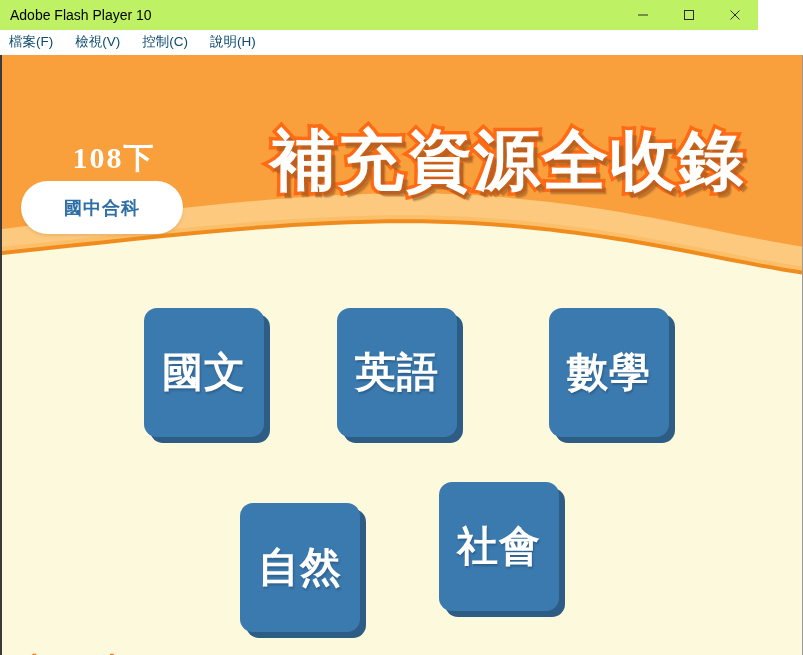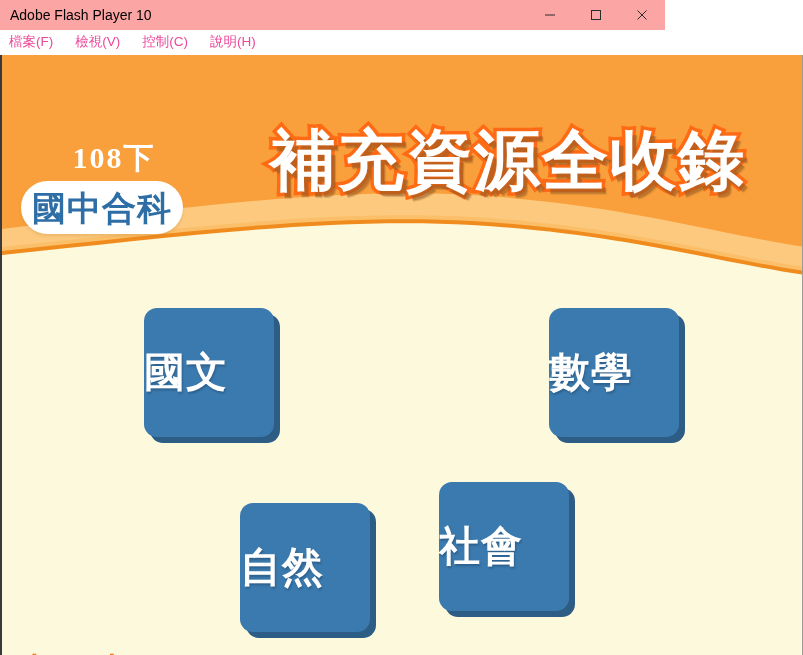--- a/index.html
+++ b/index.html
@@ -17,23 +17,23 @@
     width: 803px;
     height: 655px;
     overflow: hidden;
     background: #ffffff;
   }
 
   
   .titlebar {
     position: absolute;
     top: 0; left: 0;
-    width: 665px;
+    width: 758px;
     height: 30px;
-    background: #fca5a5;
+    background: #bef264;
     border-bottom: 0px;
     padding-left: 20px;
   }
   .titlebar-text {
     position: absolute;
     left: 10px;
     top: 7px;
     font-size: 14px;
     color: #000000;
     white-space: nowrap;
@@ -60,21 +60,21 @@
     top: 30px; left: 0;
     width: 803px;
     height: 25px;
     background: #ffffff;
     display: flex;
     align-items: center;
     padding-left: 7px;
   }
   .menuitem {
     font-size: 13.5px;
-    color: #ec4899;
+    color: #0c4a6e;
     padding: 2px 9px 3px 2px;
     margin-right: 11px;
     white-space: nowrap;
     line-height: 1;
   }
 
   
   .stage {
     position: absolute;
     top: 55px;
@@ -124,21 +124,21 @@
     width: 162px;
     height: 53px;
     background: #ffffff;
     border-radius: 27px;
     display: flex;
     align-items: center;
     justify-content: center;
     box-shadow: 0 2px 3px rgba(160,100,20,0.18);
   }
   .badge-pill span {
-    font-size: 34px;
+    font-size: 18px;
     font-weight: bold;
     color: #2E6EA6;
     letter-spacing: 1px;
     line-height: 1;
   }
 
   .main-title {
     position: absolute;
     left: 228px;
     top: 72px;
@@ -158,27 +158,27 @@
 
   
   .subject-grid {
     position: absolute;
     top: 0; left: 0;
     width: 803px;
     height: 600px;
   }
   .subject-btn {
     position: absolute;
-    width: 130px;
+    width: 120px;
     height: 129px;
     background: #3B7AAE;
     border-radius: 13px;
     display: flex;
     align-items: center;
-    justify-content: flex-start;
+    justify-content: center;
     box-shadow: 6px 6px 0px #2D5C85;
   }
   .subject-btn span {
     font-size: 41px;
     font-weight: bold;
     color: #ffffff;
     letter-spacing: 1px;
     line-height: 1;
     text-shadow: 1px 2px 2px rgba(20,50,80,0.35);
   }
@@ -255,20 +255,23 @@
     <div class="badge-pill">
       <span>國中合科</span>
     </div>
 
     <div class="main-title">補充資源全收錄</div>
 
     <div class="subject-grid">
       <div class="subject-btn sb-0">
         <span>國文</span>
       </div>
+      <div class="subject-btn sb-1">
+        <span>英語</span>
+      </div>
       <div class="subject-btn sb-2">
         <span>數學</span>
       </div>
       <div class="subject-btn sb-3">
         <span>自然</span>
       </div>
       <div class="subject-btn sb-4">
         <span>社會</span>
       </div>
     </div>

